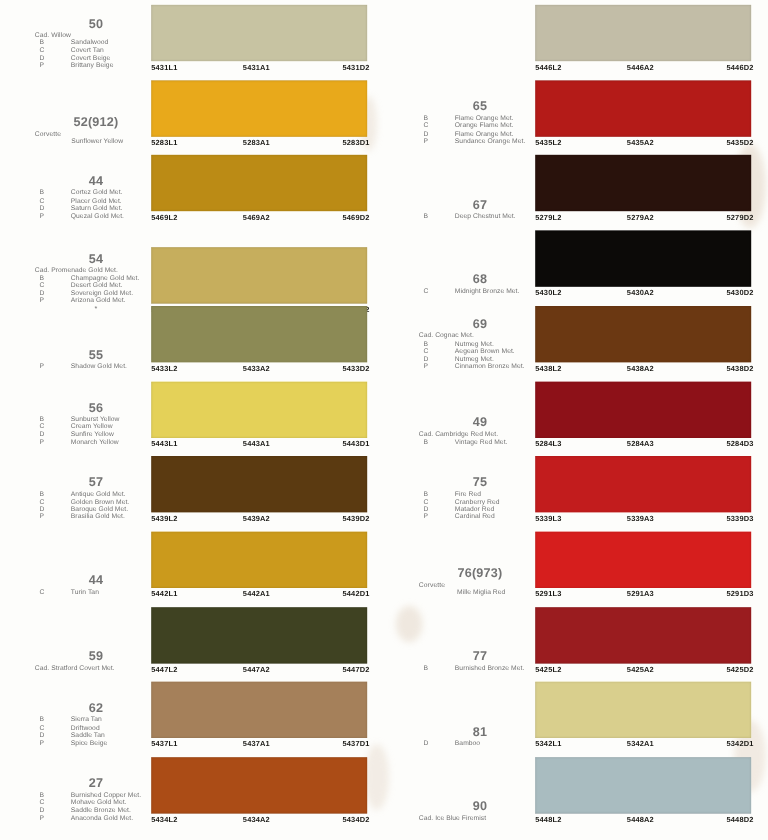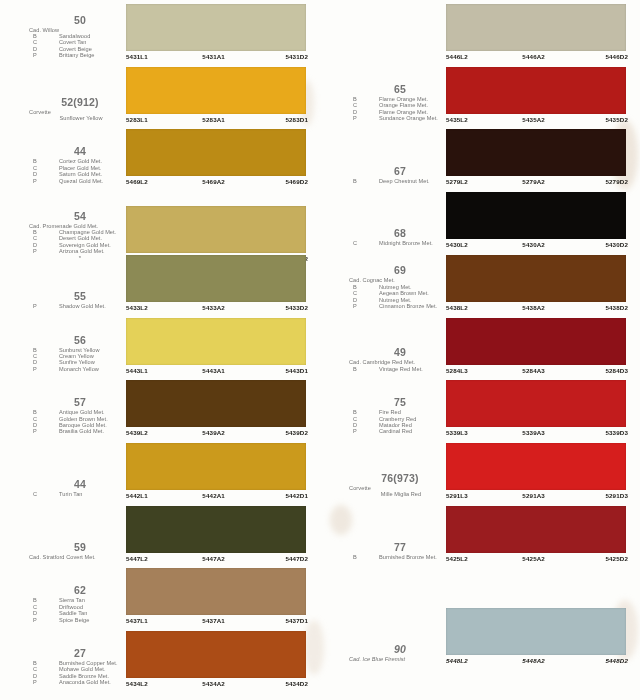--- a/index.html
+++ b/index.html
@@ -533,21 +533,39 @@
         </div>
         <div class="swatch-wrap">
           <div class="swatch" style="background: rgb(154, 28, 31);"></div>
         </div>
         <div class="codes">
           <span>5425L2</span>
           <span class="mid">5425A2</span>
           <span>5425D2</span>
         </div>
       </div>
-      <div class="row" style="top: 604px; font-style: italic;">
+      <div class="row" style="top: 564.3px;">
+        <div class="info">
+          <div class="info-inner">
+            <div class="code-no">81</div>
+            <ul class="names">
+              <li><span class="pfx">D</span>Bamboo</li>
+            </ul>
+          </div>
+        </div>
+        <div class="swatch-wrap">
+          <div class="swatch" style="background: rgb(217, 207, 141);"></div>
+        </div>
+        <div class="codes">
+          <span>5342L1</span>
+          <span class="mid">5342A1</span>
+          <span>5342D1</span>
+        </div>
+      </div>
+      <div class="row" style="top: 627px;">
         <div class="info">
           <div class="info-inner">
             <div class="code-no">90</div>
             <ul class="names">
               <li class="nopfx">Cad. Ice Blue Firemist</li>
             </ul>
           </div>
         </div>
         <div class="swatch-wrap">
           <div class="swatch" style="background: rgb(169, 188, 192);"></div>

